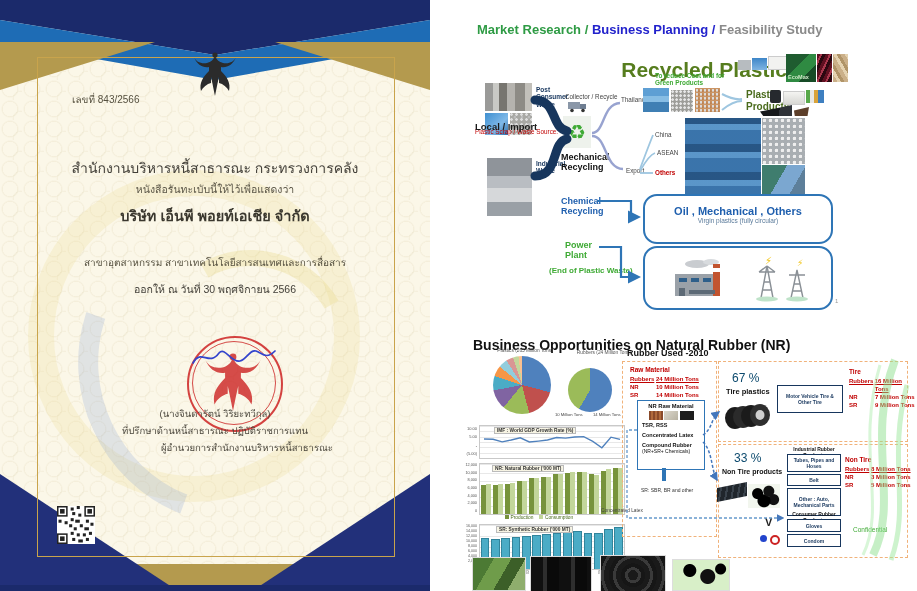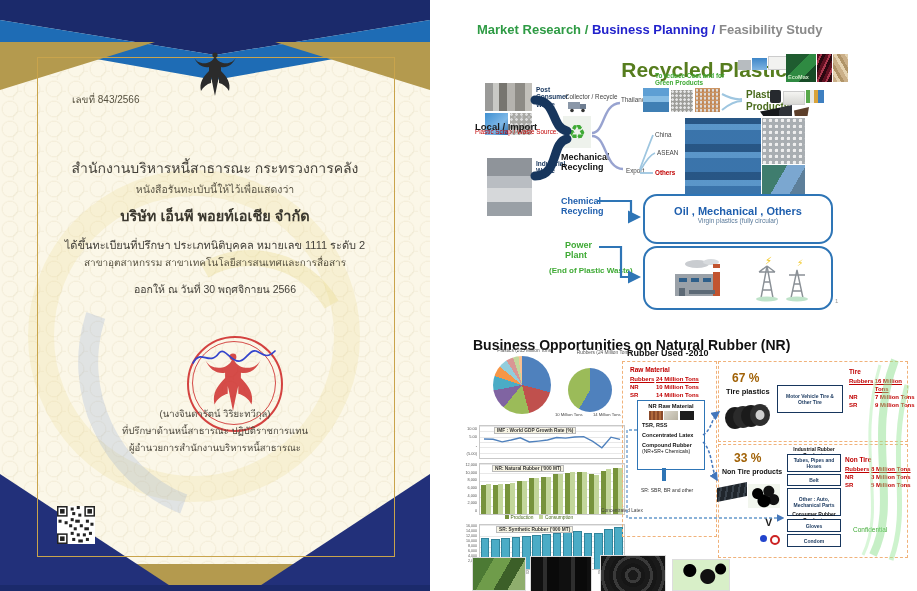--- a/index.html
+++ b/index.html
@@ -32,21 +32,21 @@
   #cert .docno{left:72px;top:92px;font-size:10px;color:#55503f;}
   .t1{top:136px;font-size:15px;}
   .t2{top:157px;font-size:14px;}
   .stmt{top:181px;font-size:10.5px;color:#5a5546;}
   .comp{top:204px;font-size:14.5px;font-weight:bold;color:#3a372e;}
   .reg{top:236px;font-size:11px;}
   .brn{top:255px;font-size:10px;color:#55503f;}
   .iss{top:281px;font-size:10.5px;}
   .sname{top:406px;font-size:9.5px;color:#4a463c;}
   .st1{top:423px;font-size:9.5px;color:#4a463c;}
-  .st2{top:440px;font-size:9.5px;color:#4a463c;}
+  .st2{top:440px;font-size:9.5px;color:#4a463c;padding-left:32px;}
   .seal-o{left:187px;top:336px;width:92px;height:92px;border:2px solid rgba(204,34,34,.85);border-radius:50%;}
   .seal-i{left:192px;top:341px;width:82px;height:82px;border:1px solid rgba(204,34,34,.8);border-radius:50%;}
   
   .slide{background:#fff;}
   #s1{left:455px;top:0;width:462px;height:330px;}
   #s2{left:455px;top:330px;width:462px;height:261px;}
   .ph{background:#bbb;}
   .sm{line-height:1.15;}
   
   .hdr{left:22px;top:22px;font-size:13px;font-weight:bold;white-space:nowrap;}
@@ -84,21 +84,21 @@
   .xl{display:flex;}
   .xl span{flex:1;writing-mode:vertical-lr;transform:rotate(180deg);font-size:3.5px;color:#555;text-align:right;}
   .dashbox{border:1.5px dashed #f0b27a;}
   .redtbl{color:#c00000;font-size:6px;font-weight:bold;line-height:1.35;}
   .redtbl .hd{font-size:6.5px;}
   .redtbl .r{display:flex;}
   .redtbl .c1{width:26px;}
   .redtbl .u{text-decoration:underline;}
   .bluebox{border:1.5px solid #2e75b6;background:#fff;}
   .nvbox{border:1.2px solid #17365d;background:#fff;font-size:5px;font-weight:bold;color:#17365d;display:flex;align-items:center;justify-content:center;text-align:center;line-height:1.2;}
-  .pct{font-size:12px;font-weight:bold;color:#a16207;text-align:center;}
+  .pct{font-size:12px;font-weight:normal;color:#0c4a6e;text-align:center;}
   .bld7{font-size:7.5px;font-weight:bold;color:#111;}
   .h5{font-size:5px;font-weight:bold;color:#111;text-align:center;}
   .conf{font-size:6.5px;color:#3faa35;}
   .strip{border:1px solid #ddd;}
 </style>
 </head>
 <body>
 
 <div id="stage">
 
@@ -124,21 +124,20 @@
       <path d="M22,6 C20,10 18,12 14,13 C8,14 3,12 1,7 C4,15 10,18 16,17 L16,21
                C10,27 6,33 8,41 C10,37 14,34 18,33 L18,27 C19,31 20,36 22,46
                C24,36 25,31 26,27 L26,33 C30,34 34,37 36,41 C38,33 34,27 28,21
                L28,17 C34,18 40,15 43,7 C41,12 36,14 30,13 C26,12 24,10 22,6 Z" fill="#2b2b2b"></path>
     </svg>
 
     <div class="ab docno">เลขที่ 843/2566</div>
     <div class="ab cline t2">สำนักงานบริหารหนี้สาธารณะ กระทรวงการคลัง</div>
     <div class="ab cline stmt">หนังสือรันทะเบับนี้ให้ไว้เพื่อแสดงว่า</div>
     <div class="ab cline comp">บริษัท เอ็นพี พอยท์เอเชีย จำกัด</div>
-    <div class="ab cline reg">ได้ขึ้นทะเบียนที่ปรึกษา ประเภทนิติบุคคล หมายเลข 1111 ระดับ 2</div>
     <div class="ab cline brn">สาขาอุตสาหกรรม สาขาเทคโนโลยีสารสนเทศและการสื่อสาร</div>
     <div class="ab cline iss">ออกให้ ณ วันที่ 30 พฤศจิกายน 2566</div>
 
     <div class="ab seal-o"></div>
     <div class="ab seal-i"></div>
     <svg class="ab" style="left:204px;top:348px;opacity:.8;" width="58" height="68" viewBox="0 0 44 48">
       <circle cx="22" cy="5" r="2.6" fill="#cc2222"></circle>
       <path d="M22,6 C20,10 18,12 14,13 C8,14 3,12 1,7 C4,15 10,18 16,17 L16,21
                C10,27 6,33 8,41 C10,37 14,34 18,33 L18,27 C19,31 20,36 22,46
                C24,36 25,31 26,27 L26,33 C30,34 34,37 36,41 C38,33 34,27 28,21

